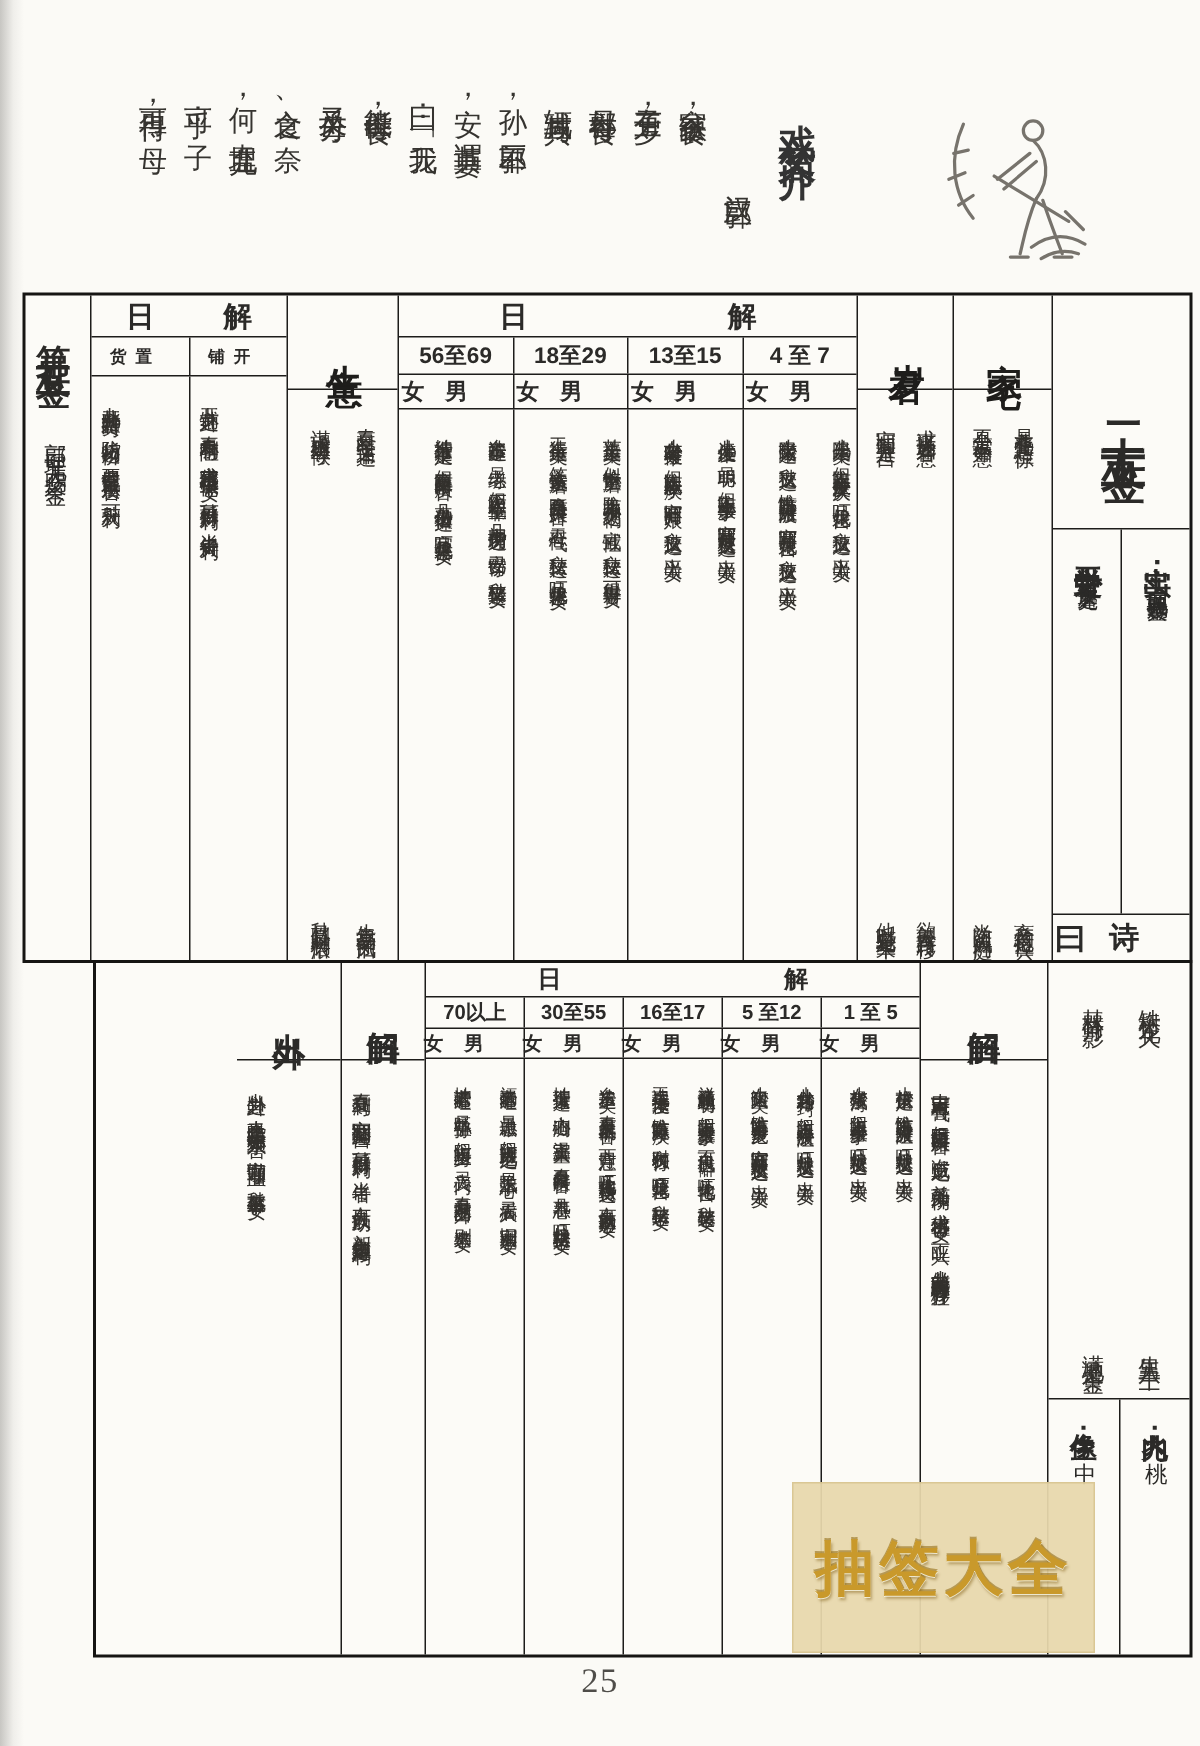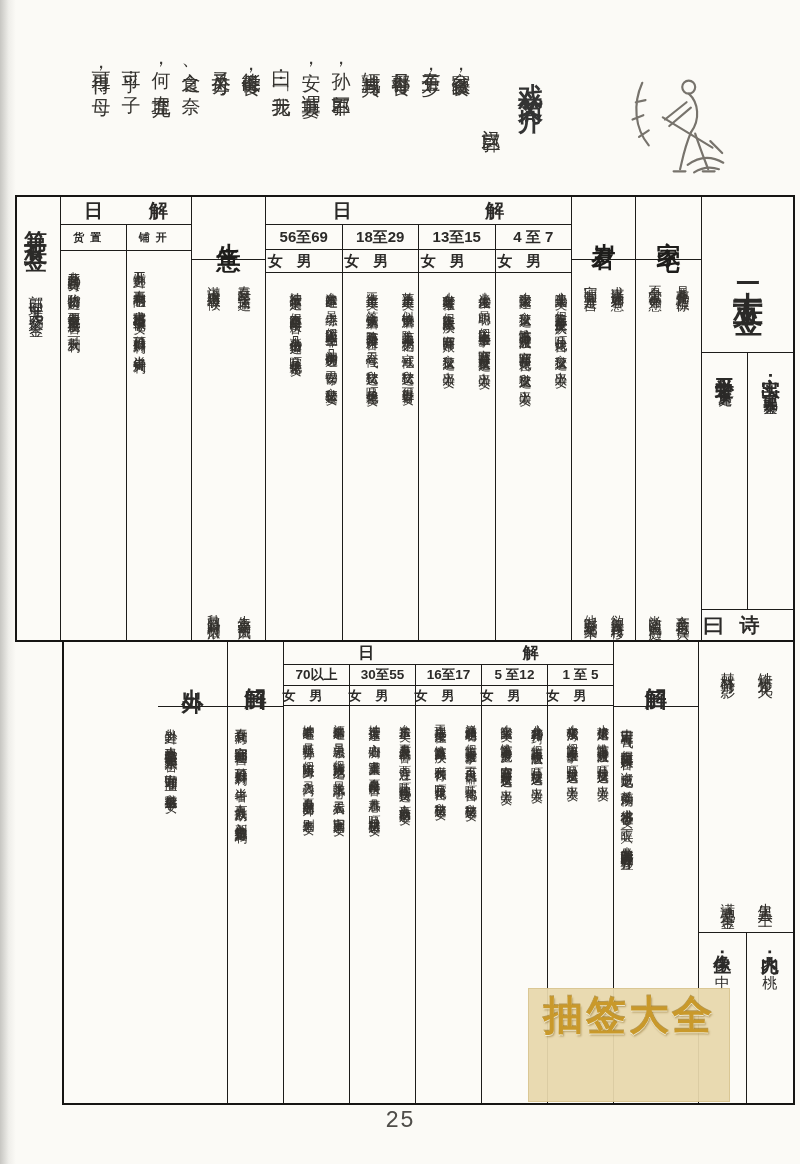--- a/index.html
+++ b/index.html
@@ -110,29 +110,29 @@
   .poem-cell .pcol span{font-size:15px;letter-spacing:3px;}
   .omen-row{height:170px;border-top:1.6px solid #1d1c1a;display:flex;flex-direction:row-reverse;}
   .omen-row>div{flex:1;border-left:1.4px solid #1d1c1a;display:flex;justify-content:center;
        padding-top:8px;box-sizing:border-box;overflow:hidden;}
   .omen-row>div:last-child{border-left:none;}
   .olabel{font-size:18px;font-family:"Liberation Sans",sans-serif;font-weight:700;}
   .otext{font-size:15px;margin-inline-start:4px;}
 
   
   .watermark{position:absolute;left:528px;top:988px;width:202px;height:114px;z-index:6;
-       background:rgba(232,216,172,0.94);display:flex;justify-content:center;
+       background:rgba(232,216,172,0.94);display:flex;align-items:center;justify-content:center;
        box-shadow:inset 0 0 0 1px rgba(196,170,105,.4);}
   .watermark span{font-family:"Liberation Sans",sans-serif;font-weight:700;font-size:40px;
        letter-spacing:3px;color:#c9992b;
        text-shadow:0 1px 0 rgba(255,255,240,.75), 0 -1px 0 rgba(140,100,10,.55),
                    1px 2px 2px rgba(120,85,8,.45);}
 
   .pageno{position:absolute;left:0;right:0;top:1108px;text-align:center;font-size:23px;
-       color:#4f4d49;letter-spacing:1px;font-family:Liberation Mono, monospace;}
+       color:#4f4d49;letter-spacing:1px;}
 </style>
 </head>
 <body>
 
 <div class="page">
   <div class="edge-shade"></div>
 
   <div class="intro-title v">戏文简介</div>
   <div class="intro-lines">
     <div class="iline first">汉郭巨</div>

